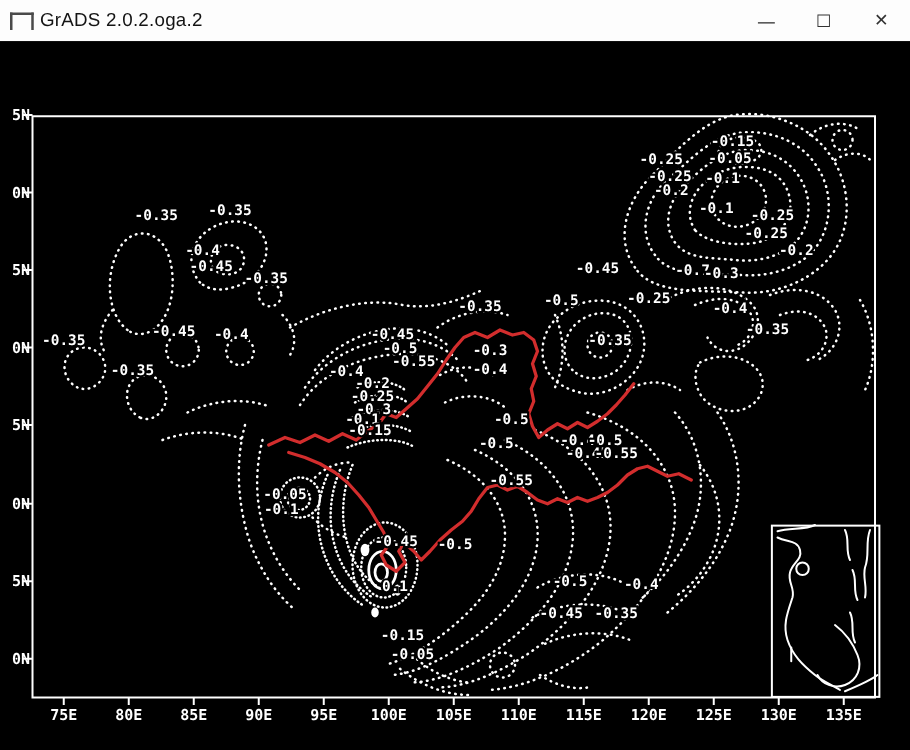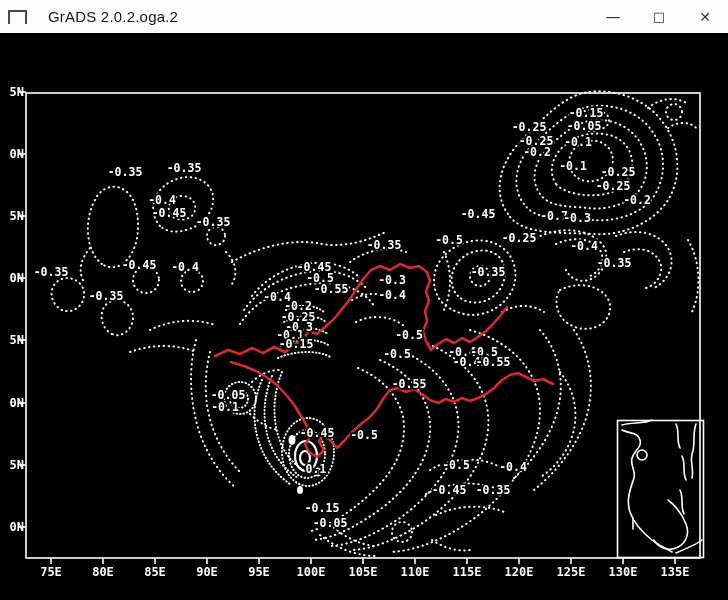--- a/index.html
+++ b/index.html
@@ -3,21 +3,21 @@
 <meta charset="utf-8">
 <style>
   html,body{margin:0;padding:0;background:#000;}
   #window{position:relative;width:728px;height:600px;overflow:hidden;background:#000;
           font-family:"Liberation Sans",sans-serif;}
   
   #titlebar{position:absolute;left:0;top:0;width:728px;height:33px;background:#fdfdfd;
             display:flex;align-items:center;}
   #app-icon{width:15px;height:12px;margin-left:8px;border-top:2px solid #4a4a4a;
             border-left:2px solid #4a4a4a;border-right:2px solid #4a4a4a;}
-  #title-text{margin-left:21px;font-size:15px;color:#141414;letter-spacing:.2px;}
+  #title-text{margin-left:5px;font-size:15px;color:#141414;letter-spacing:.2px;}
   #win-controls{position:absolute;right:0;top:0;height:33px;display:flex;align-items:center;}
   .winbtn{width:46px;height:33px;display:flex;align-items:center;justify-content:center;
           color:#333;font-size:14px;font-family:"DejaVu Sans",sans-serif;cursor:default;}
   #btn-min{font-size:15px;}
   #btn-max{font-size:13px;}
   #btn-close{font-size:14px;}
   
   #canvas{position:absolute;left:0;top:33px;width:728px;height:567px;background:#000;}
   .c  {fill:none;stroke:#fff;stroke-width:2;  stroke-linecap:round;stroke-dasharray:.5 4.4;}
   .cd {fill:none;stroke:#fff;stroke-width:2;  stroke-linecap:round;stroke-dasharray:.5 3;}

